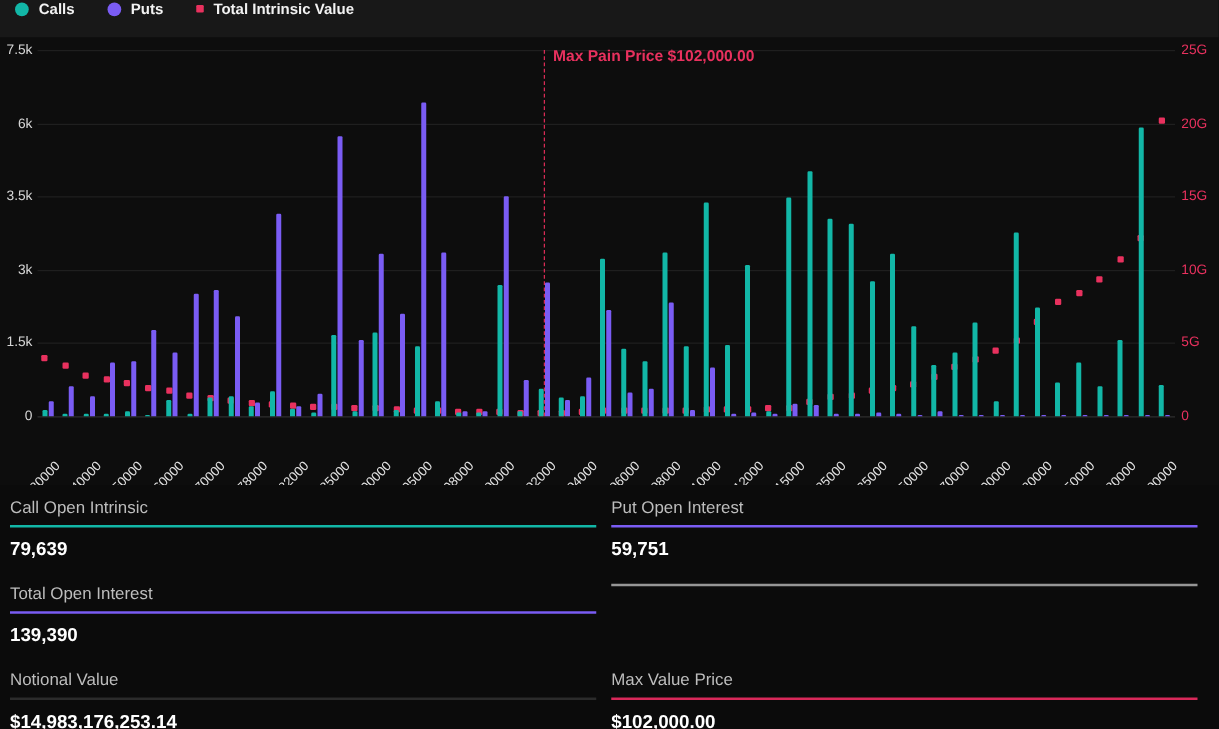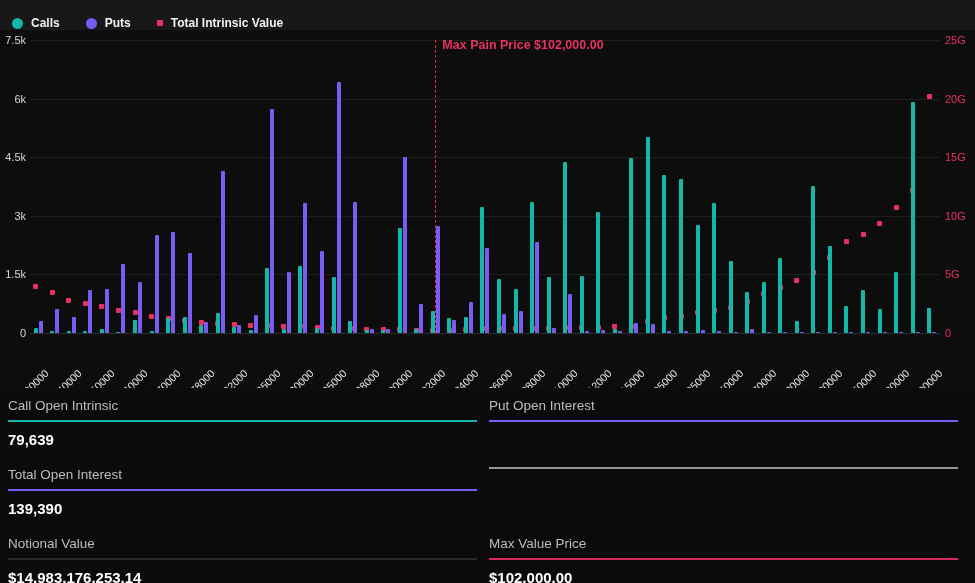--- a/index.html
+++ b/index.html
@@ -7,21 +7,21 @@
   body {
     background: #0d0d0d;
     font-family: "Liberation Sans", sans-serif;
     color: #fff;
     position: relative;
   }
   
   .legend {
     position: absolute; top: 0; left: 0; width: 975px; height: 30px;
     background: #181818;
-    display: flex; align-items: flex-end; gap: 26px; padding-left: 12px;
+    display: flex; align-items: flex-start; gap: 26px; padding-left: 12px;
   }
   .legend-item { display: flex; align-items: center; gap: 8px; cursor: pointer; }
   .legend-label { font-size: 12px; font-weight: bold; color: #f2f2f2; }
   .swatch-circle { width: 11px; height: 11px; border-radius: 50%; }
   .swatch-square { width: 6px; height: 6px; border-radius: 1px; }
   
   .chart-wrap { position: absolute; top: 30px; left: 0; width: 975px; height: 358px; background: #0d0d0d; }
   .plot {
     position: absolute; left: 30px; top: 10px; width: 910px; height: 293px;
   }
@@ -363,21 +363,21 @@
         <div class="bar" style="background: rgb(122, 92, 244); height: 1px;"></div>
       </div>
     </div>
   <div id="axes">
       <div class="ytick-left" style="top: 297px;">0</div>
       <div class="ytick-right" style="top: 297px;">0</div>
       <div class="ytick-left" style="top: 238.4px;">1.5k</div>
       <div class="ytick-right" style="top: 238.4px;">5G</div>
       <div class="ytick-left" style="top: 179.8px;">3k</div>
       <div class="ytick-right" style="top: 179.8px;">10G</div>
-      <div class="ytick-left" style="top: 121.2px;">4.5k</div>
+      <div class="ytick-left" style="top: 121.2px;">3.5k</div>
       <div class="ytick-right" style="top: 121.2px;">15G</div>
       <div class="ytick-left" style="top: 62.6px;">6k</div>
       <div class="ytick-right" style="top: 62.6px;">20G</div>
       <div class="ytick-left" style="top: 4px;">7.5k</div>
       <div class="ytick-right" style="top: 4px;">25G</div>
     </div>
   <div class="maxpain-line" id="mp-line" style="left: 435.364px;"></div>
   <div class="maxpain-label" id="mp-label" style="left: 442.364px;">Max Pain Price $102,000.00</div>
 <div class="xlabel" style="right: 932.727px;">20000</div>
     <div class="xlabel" style="right: 899.636px;">40000</div>
@@ -411,20 +411,21 @@
 
 <div class="stats">
   <div class="stat-cell">
     <div class="stat-label">Call Open Intrinsic</div>
     <div class="stat-line" style="background: rgb(18, 183, 167);"></div>
     <div class="stat-value">79,639</div>
   </div>
   <div class="stat-cell">
     <div class="stat-label">Put Open Interest</div>
     <div class="stat-line" style="background: rgb(122, 92, 244);"></div>
+    <div class="stat-value">59,751</div>
   </div>
   <div class="stat-cell">
     <div class="stat-label">Total Open Interest</div>
     <div class="stat-line" style="background: rgb(122, 92, 244);"></div>
     <div class="stat-value">139,390</div>
   </div>
   <div class="stat-cell">
     <div class="stat-line" style="background: rgb(150, 150, 150);"></div>
   </div>
   <div class="stat-cell">

